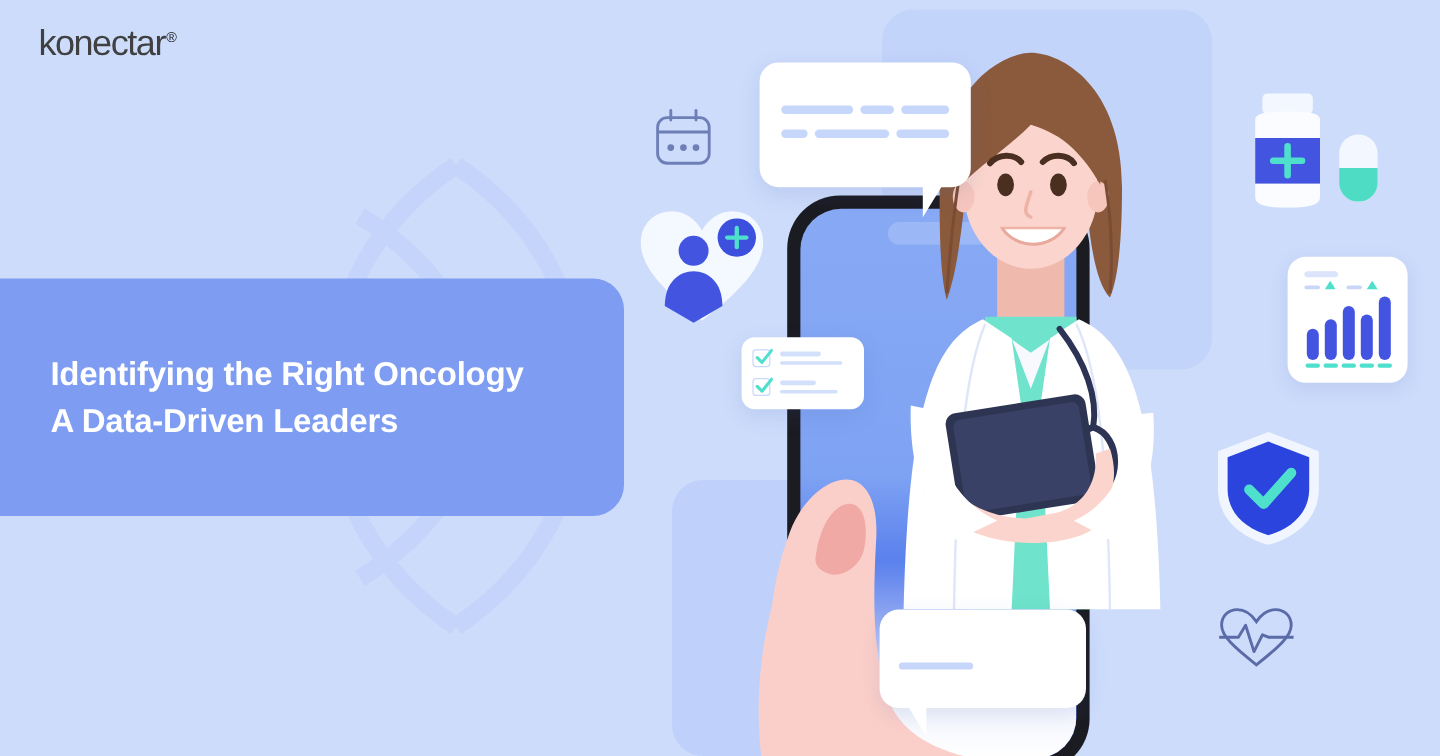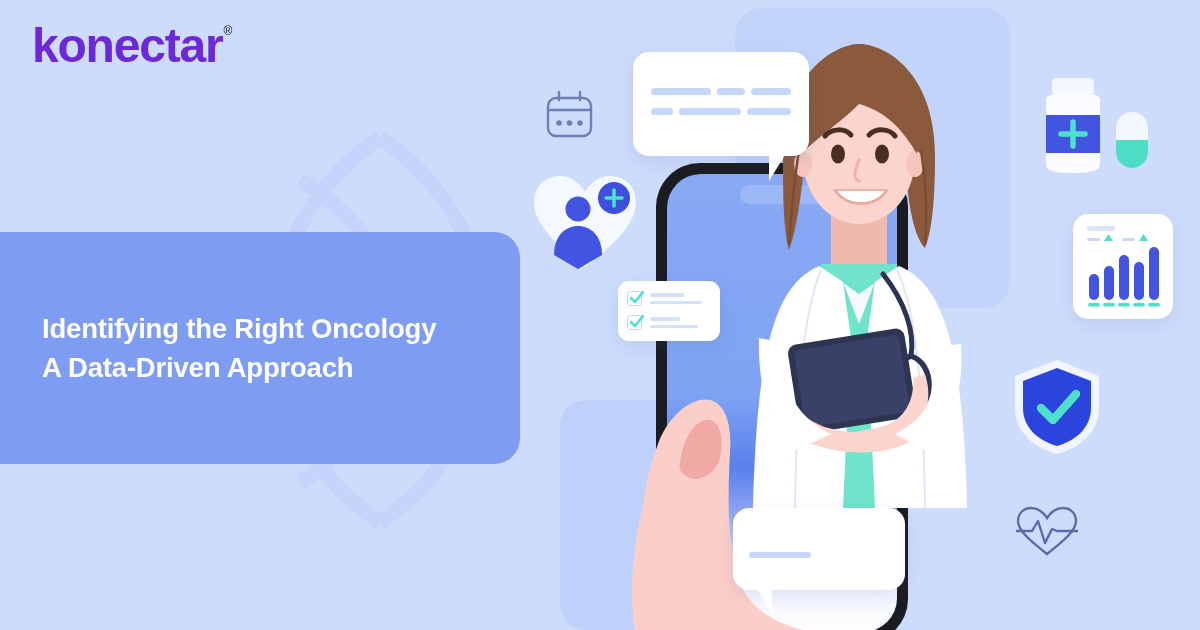--- a/index.html
+++ b/index.html
@@ -29,31 +29,31 @@
     pointer-events:none;
   }
 
   
   .logo{
     position:absolute; left:32px; top:22px;
     display:flex; align-items:flex-start;
     z-index:40;
   }
   .logo-text{
-    font-size:48px; font-weight:700; letter-spacing:-1.2px;
-    color:#6d28d9; line-height:1;
+    font-size:30px; font-weight:400; letter-spacing:-1.2px;
+    color:#404040; line-height:1;
   }
   .logo-reg{
     font-size:12px; color:#17181c; margin-left:1px; margin-top:2px;
   }
 
   
   .title-banner{
     position:absolute; left:0; top:232px;
-    width:520px; height:232px;
+    width:520px; height:198px;
     background:#7d9cf2;
     border-top-right-radius:26px;
     border-bottom-right-radius:26px;
     z-index:30;
     display:flex; flex-direction:column; justify-content:center;
     padding-left:42px; padding-right:26px;
   }
   .title-line{
     color:#ffffff;
     font-size:27.5px;
@@ -364,16 +364,16 @@
     <svg class="icon-block pulse-ic" viewBox="0 0 62 52">
       <path d="M31 49 C 12 34, 2 25, 2 16 C 2 8, 8 3, 15 3 C 21 3, 27 7, 31 13
                C 35 7, 41 3, 47 3 C 54 3, 60 8, 60 16 C 60 25, 50 34, 31 49 Z" fill="none" stroke="#5a6ba8" stroke-width="2.4"></path>
       <path d="M0 26 L 16 26 L 22 16 L 29 38 L 36 24 L 41 26 L 62 26" fill="none" stroke="#5a6ba8" stroke-width="2.4" stroke-linejoin="round" stroke-linecap="round"></path>
     </svg>
 
   </div>
 
   <div class="title-banner">
     <div class="title-line">Identifying the Right Oncology</div>
-    <div class="title-line">A Data-Driven Approach</div>
+    <div class="title-line">A Data-Driven Leaders</div>
   </div>
 
 </div>
 
 </body></html>

